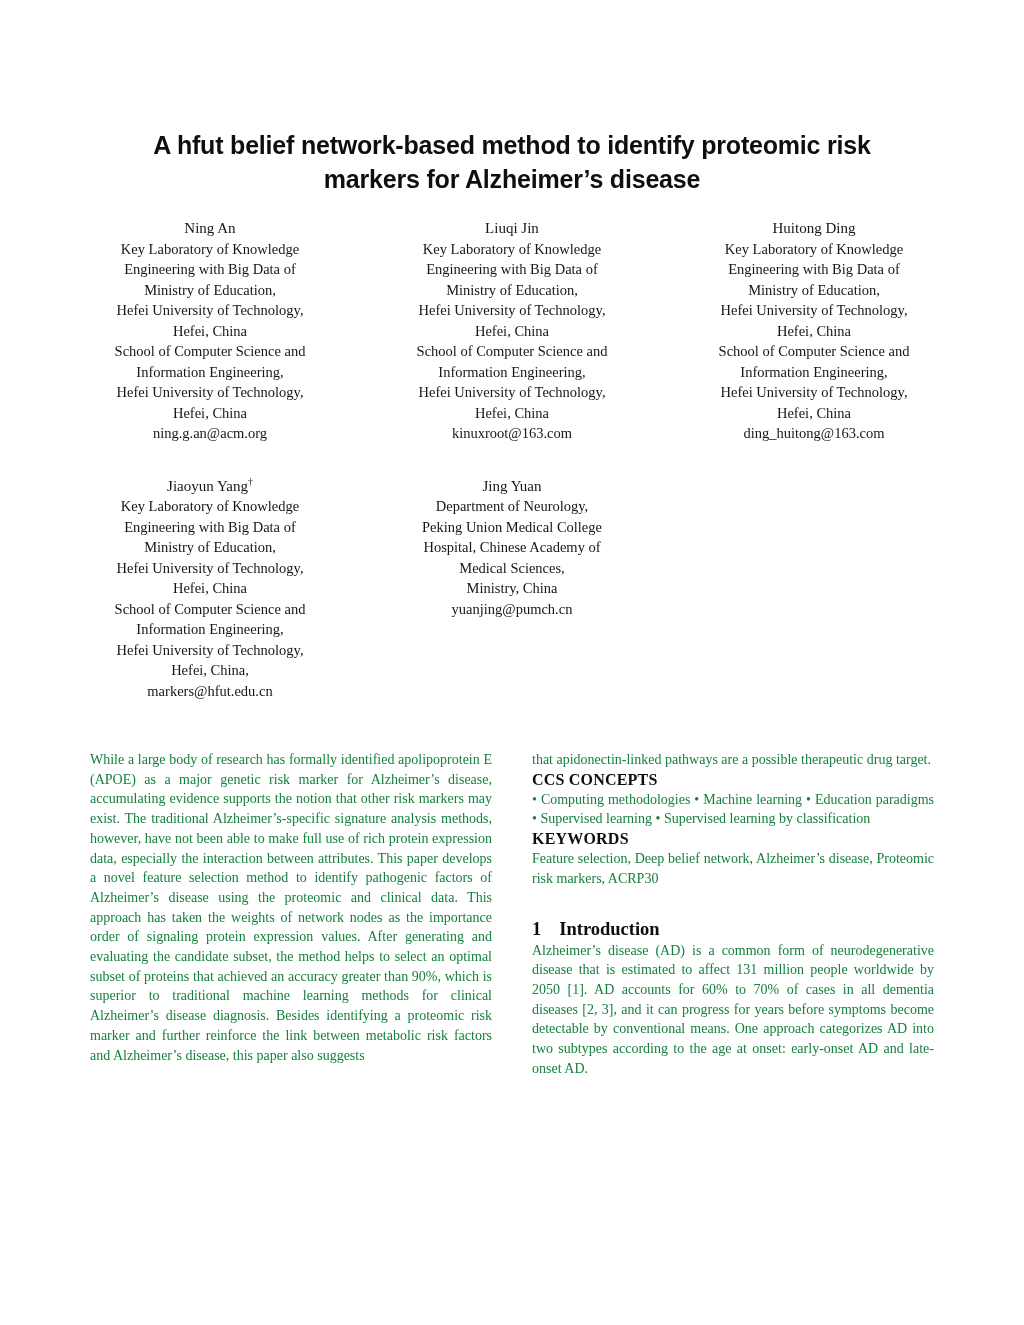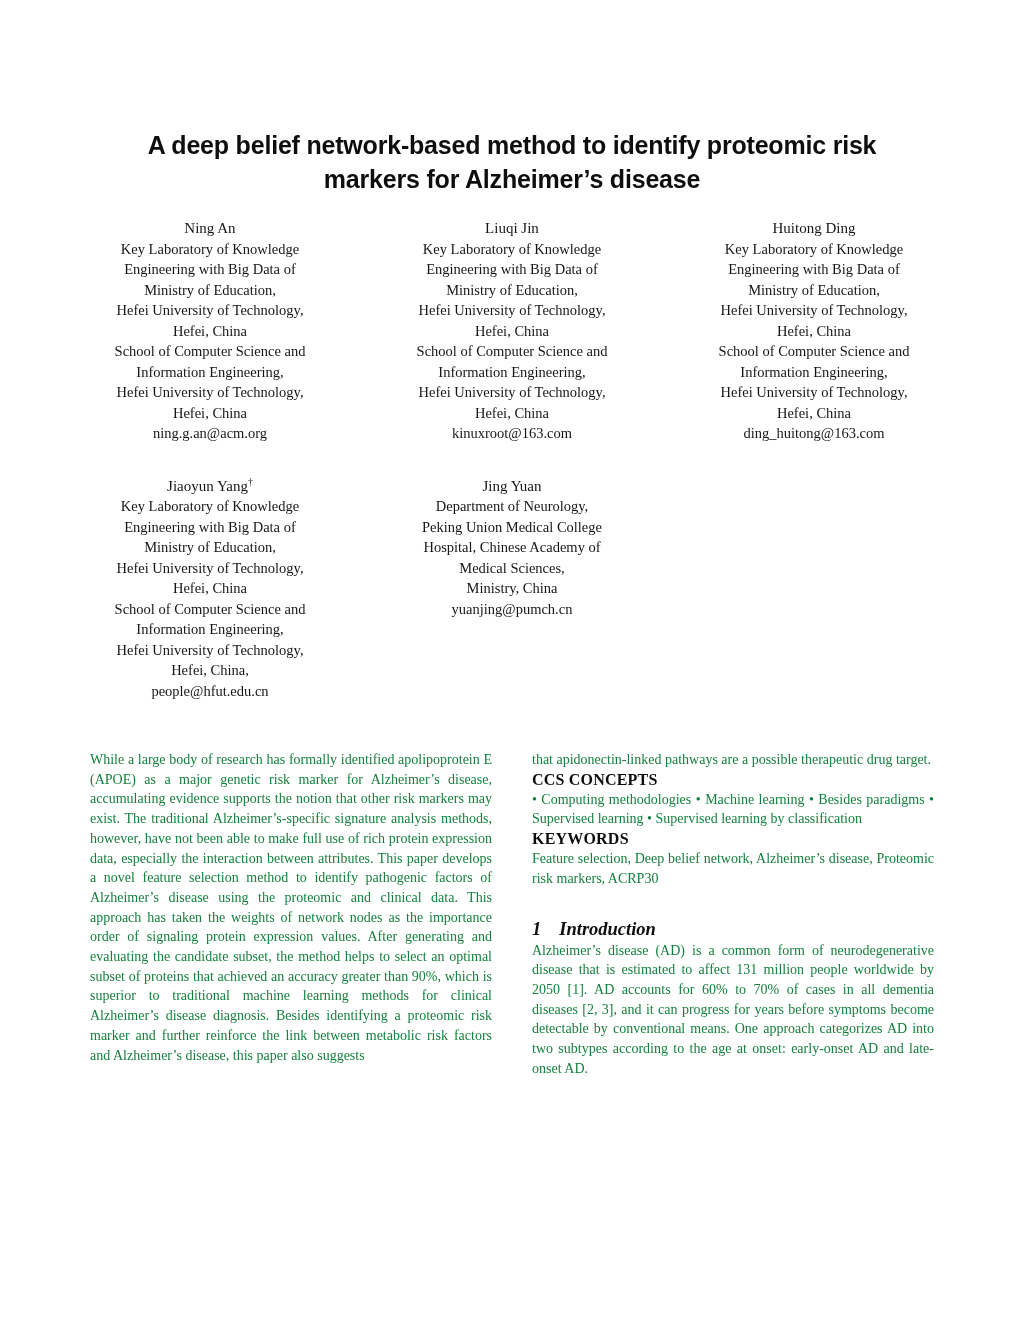--- a/index.html
+++ b/index.html
@@ -65,37 +65,36 @@
     color:#15803d;
   }
   .mt-p1{margin-top:8px;}
   .mt-p2{margin-top:6px;}
   h3.intro-h{
     font-size:18.5px;
     line-height:24px;
     font-weight:700;
     margin:28px 0 0 0;
     color:#0e0e0e;
-    font-style:italic;
   }
   .hnum-gap{display:inline-block;width:18px;}
   .footnote{
     font-size:12.5px;
     line-height:16px;
     margin-top:9px;
     color:#222222;
   }
   .footnote sup{font-size:9.5px;}
 </style>
 </head>
 <body>
 
 <div class="page">
 
-  <h1 class="title">A deep belief network-based method to identify proteomic risk markers for Alzheimer’s disease</h1>
+  <h1 class="title">A hfut belief network-based method to identify proteomic risk markers for Alzheimer’s disease</h1>
 
   <div class="authors-row row1">
     <div class="author">
       <div class="author-name"><span>Ning An</span><sup></sup></div>
       <div class="author-aff">
           <div>Key Laboratory of Knowledge</div>
           <div>Engineering with Big Data of</div>
           <div>Ministry of Education,</div>
           <div>Hefei University of Technology,</div>
           <div>Hefei, China</div>
@@ -145,21 +144,21 @@
           <div>Key Laboratory of Knowledge</div>
           <div>Engineering with Big Data of</div>
           <div>Ministry of Education,</div>
           <div>Hefei University of Technology,</div>
           <div>Hefei, China</div>
           <div>School of Computer Science and</div>
           <div>Information Engineering,</div>
           <div>Hefei University of Technology,</div>
           <div>Hefei, China,</div>
         </div>
-      <div class="author-email">people@hfut.edu.cn</div>
+      <div class="author-email">markers@hfut.edu.cn</div>
     </div>
     <div class="author">
       <div class="author-name"><span>Jing Yuan</span><sup></sup></div>
       <div class="author-aff">
           <div>Department of Neurology,</div>
           <div>Peking Union Medical College</div>
           <div>Hospital, Chinese Academy of</div>
           <div>Medical Sciences,</div>
           <div>Ministry, China</div>
         </div>
@@ -167,21 +166,21 @@
     </div>
   </div>
 
   <div class="body-cols">
     <div class="col">
       <p class="just mt-p1">While a large body of research has formally identified apolipoprotein E (APOE) as a major genetic risk marker for Alzheimer’s disease, accumulating evidence supports the notion that other risk markers may exist. The traditional Alzheimer’s-specific signature analysis methods, however, have not been able to make full use of rich protein expression data, especially the interaction between attributes. This paper develops a novel feature selection method to identify pathogenic factors of Alzheimer’s disease using the proteomic and clinical data. This approach has taken the weights of network nodes as the importance order of signaling protein expression values. After generating and evaluating the candidate subset, the method helps to select an optimal subset of proteins that achieved an accuracy greater than 90%, which is superior to traditional machine learning methods for clinical Alzheimer’s disease diagnosis. Besides identifying a proteomic risk marker and further reinforce the link between metabolic risk factors and Alzheimer’s disease, this paper also suggests</p>
     </div>
     <div class="col">
       <p class="just">that apidonectin-linked pathways are a possible therapeutic drug target.</p>
       <h2 class="shead mt-h2b">CCS CONCEPTS</h2>
-      <p class="just mt-p2">• Computing methodologies • Machine learning • Besides paradigms • Supervised learning • Supervised learning by classification</p>
+      <p class="just mt-p2">• Computing methodologies • Machine learning • Education paradigms • Supervised learning • Supervised learning by classification</p>
       <h2 class="shead mt-h2c">KEYWORDS</h2>
       <p class="just mt-p2">Feature selection, Deep belief network, Alzheimer’s disease, Proteomic risk markers, ACRP30</p>
       <h3 class="intro-h"><span>1</span><span class="hnum-gap"></span><span>Introduction</span></h3>
       <p class="just mt-p1">Alzheimer’s disease (AD) is a common form of neurodegenerative disease that is estimated to affect 131 million people worldwide by 2050 [1]. AD accounts for 60% to 70% of cases in all dementia diseases [2, 3], and it can progress for years before symptoms become detectable by conventional means. One approach categorizes AD into two subtypes according to the age at onset: early-onset AD and late-onset AD.</p>
     </div>
   </div>
 
 </div>
 
 </body></html>

